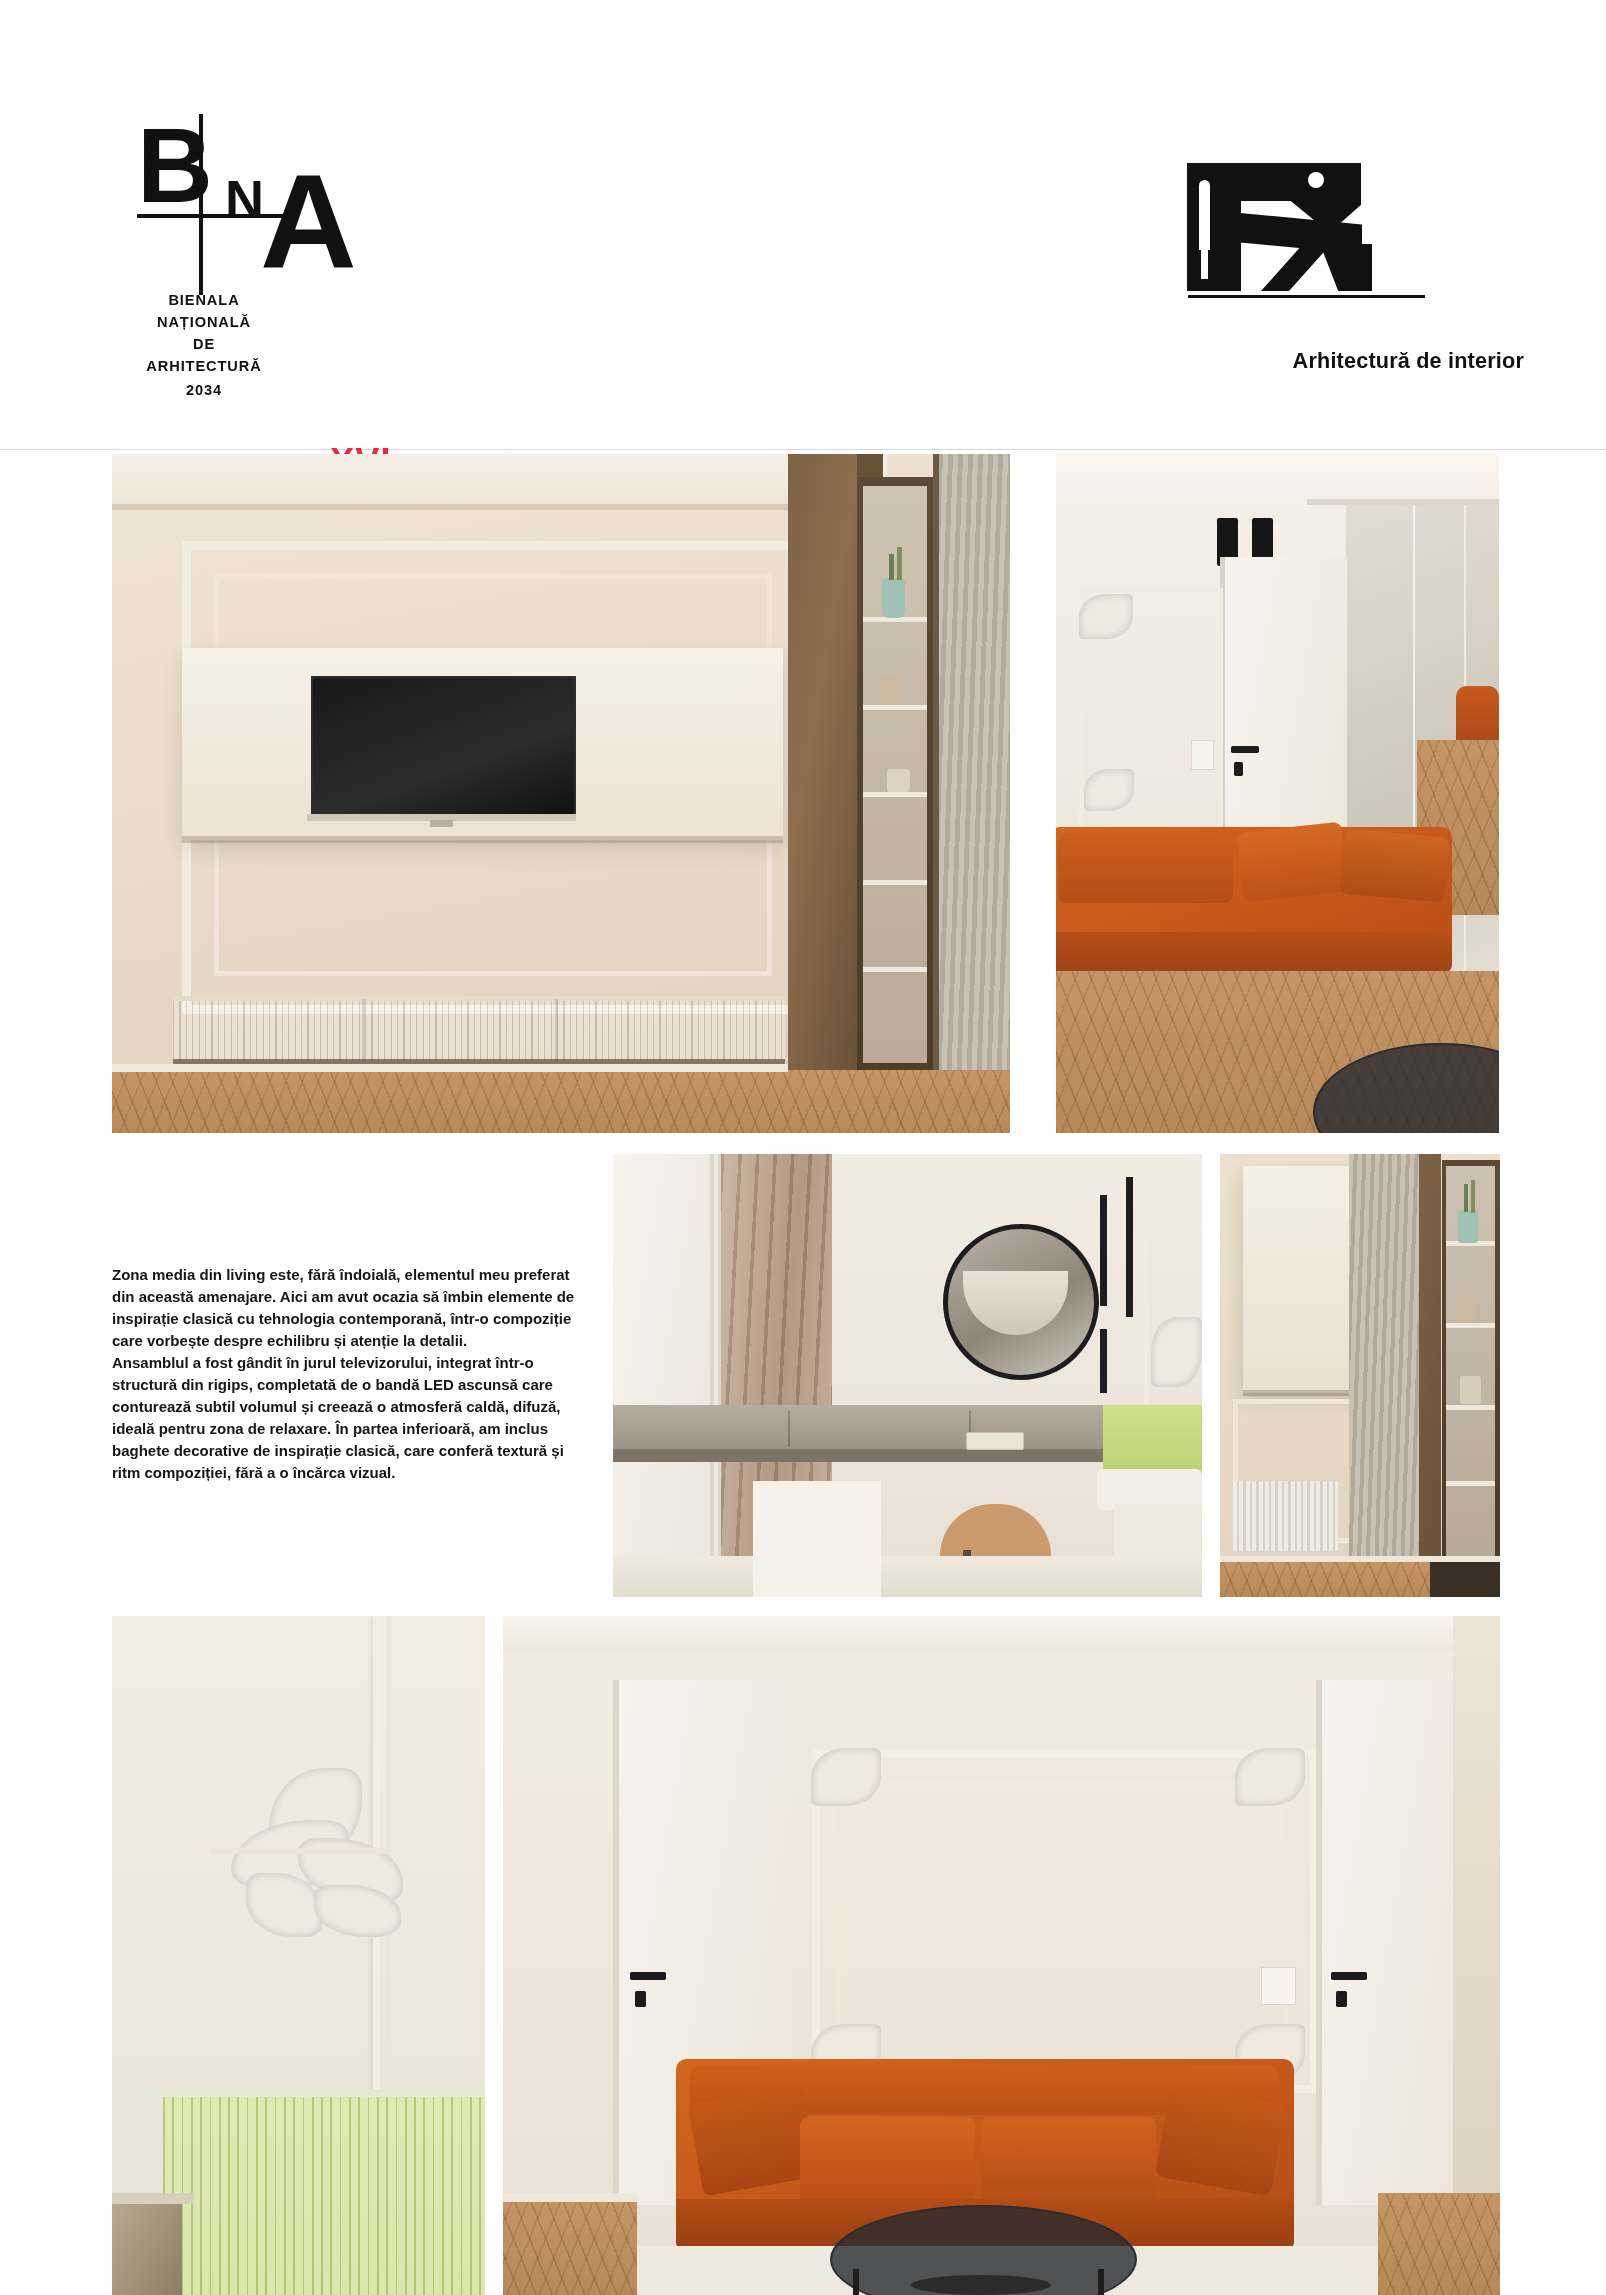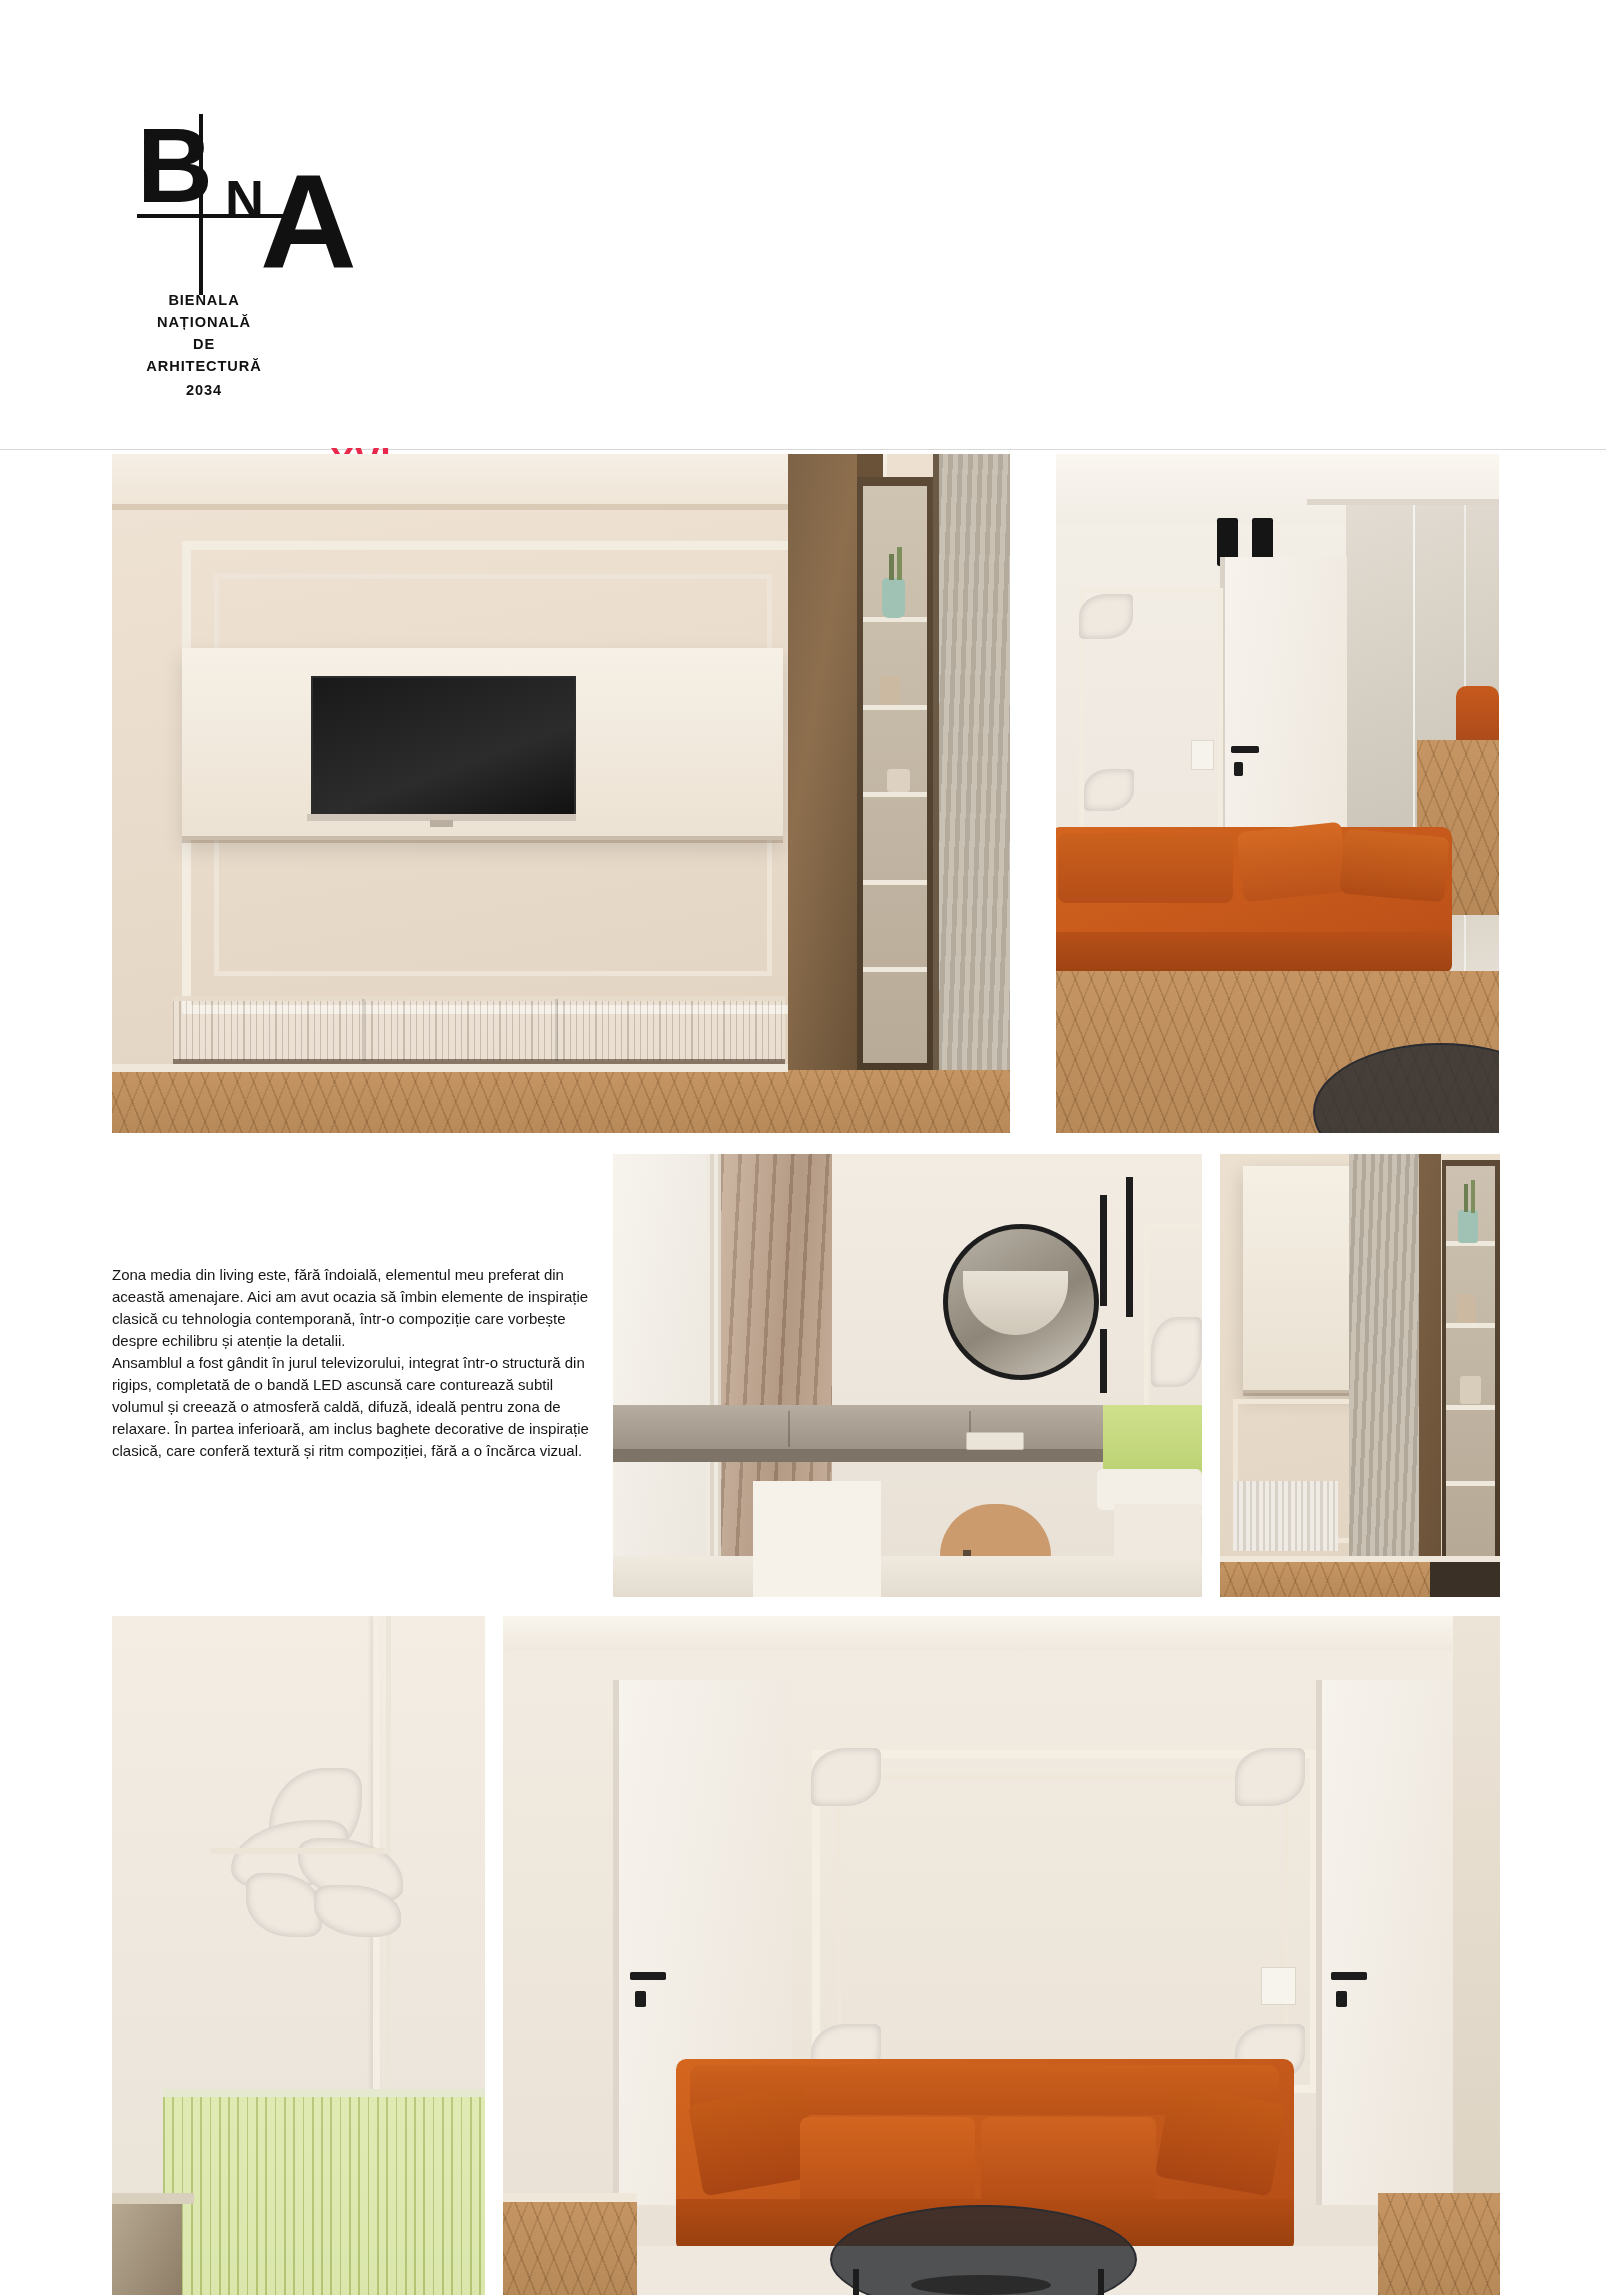--- a/index.html
+++ b/index.html
@@ -144,20 +144,21 @@
 
   
   .description {
     position: absolute;
     left: 112px;
     top: 1264px;
     width: 484px;
     font-size: 15px;
     line-height: 22px;
     color: #161616;
+    font-weight: bold;
   }
   .description p { margin: 0; }
 
   
   .wall { position: absolute; }
   .sofa { position: absolute; border-radius: 10.5px; }
   .cushion { position: absolute; border-radius: 8.2px; }
   .moulding { position: absolute; border: 2.9px solid rgba(255,255,255,0.85); }
   .tv { position: absolute; background: linear-gradient(160deg,#191919,#2c2c2c 60%,#101010); }
   .woodpanel { position: absolute; }
@@ -221,20 +222,35 @@
     <div class="bna-words">
       <div>BIENALA</div>
       <div>NAȚIONALĂ</div>
       <div>DE</div>
       <div>ARHITECTURĂ</div>
     </div>
     <div class="bna-year">2034</div>
     <div class="bna-edition">XVI</div>
   </div>
 
+  <div class="section-block">
+    <div class="section-mark">
+      <div class="sm" style="left:13px;  top:5.8px;  width:54px;  height:128px;"></div>
+      <div class="sm" style="left:66px; top:5.8px;  width:70px; height:38px;"></div>
+      <div class="sm" style="left:117px; top:5.8px;  width:70px; height:70px; clip-path: polygon(0 0, 100% 0, 100% 60%, 55% 100%, 0 55%);"></div>
+      <div class="sm" style="left:66px; top:56px;  width:122px; height:41px; clip-path: polygon(0 0, 100% 28%, 100% 100%, 0 72%);"></div>
+      <div class="sm" style="left:87px; top:87px; width:70px; height:47px; clip-path: polygon(0 100%, 60% 0, 100% 0, 40% 100%);"></div>
+      <div class="sm" style="left:146px; top:87px; width:52px;  height:47px; clip-path: polygon(0 0, 100% 0, 100% 100%, 35% 100%);"></div>
+      <div class="smw" style="left:24.5px;  top:23px;  width:11.7px;  height:70px; border-radius:5.8px 5.8px 0 0;"></div>
+      <div class="smw" style="left:27px;  top:87px; width:7px;  height:35px;"></div>
+      <div class="smw" style="left:134px; top:15px;  width:16.3px;  height:16.3px; border-radius:50%;"></div>
+      <div class="sm" style="left:14px;  top:138px; width:237px; height:2.9px;"></div>
+    </div>
+    <div class="section-label">Arhitectură de interior</div>
+  </div>
 </div>
 
 <div class="panel" style="left:112px; top:454px; width:898px; height:679px;">
 
   <div class="wall" style="left:0;top:0;width:898px;height:679px;background:linear-gradient(170deg,#efe3d5,#e7d9c8 60%,#dfd0bd);"></div>
 
   <div class="wall" style="left:0;top:0;width:775px;height:52px;background:linear-gradient(#f6efe5,#efe5d7);"></div>
   <div class="wall" style="left:0;top:50px;width:775px;height:5.8px;background:#d9cab6;"></div>
 
   <div class="moulding" style="left:70px;top:87px;width:612px;height:455px;border-color:#f3ece1;border-width:9.3px;border-radius:2.3px;"></div>

